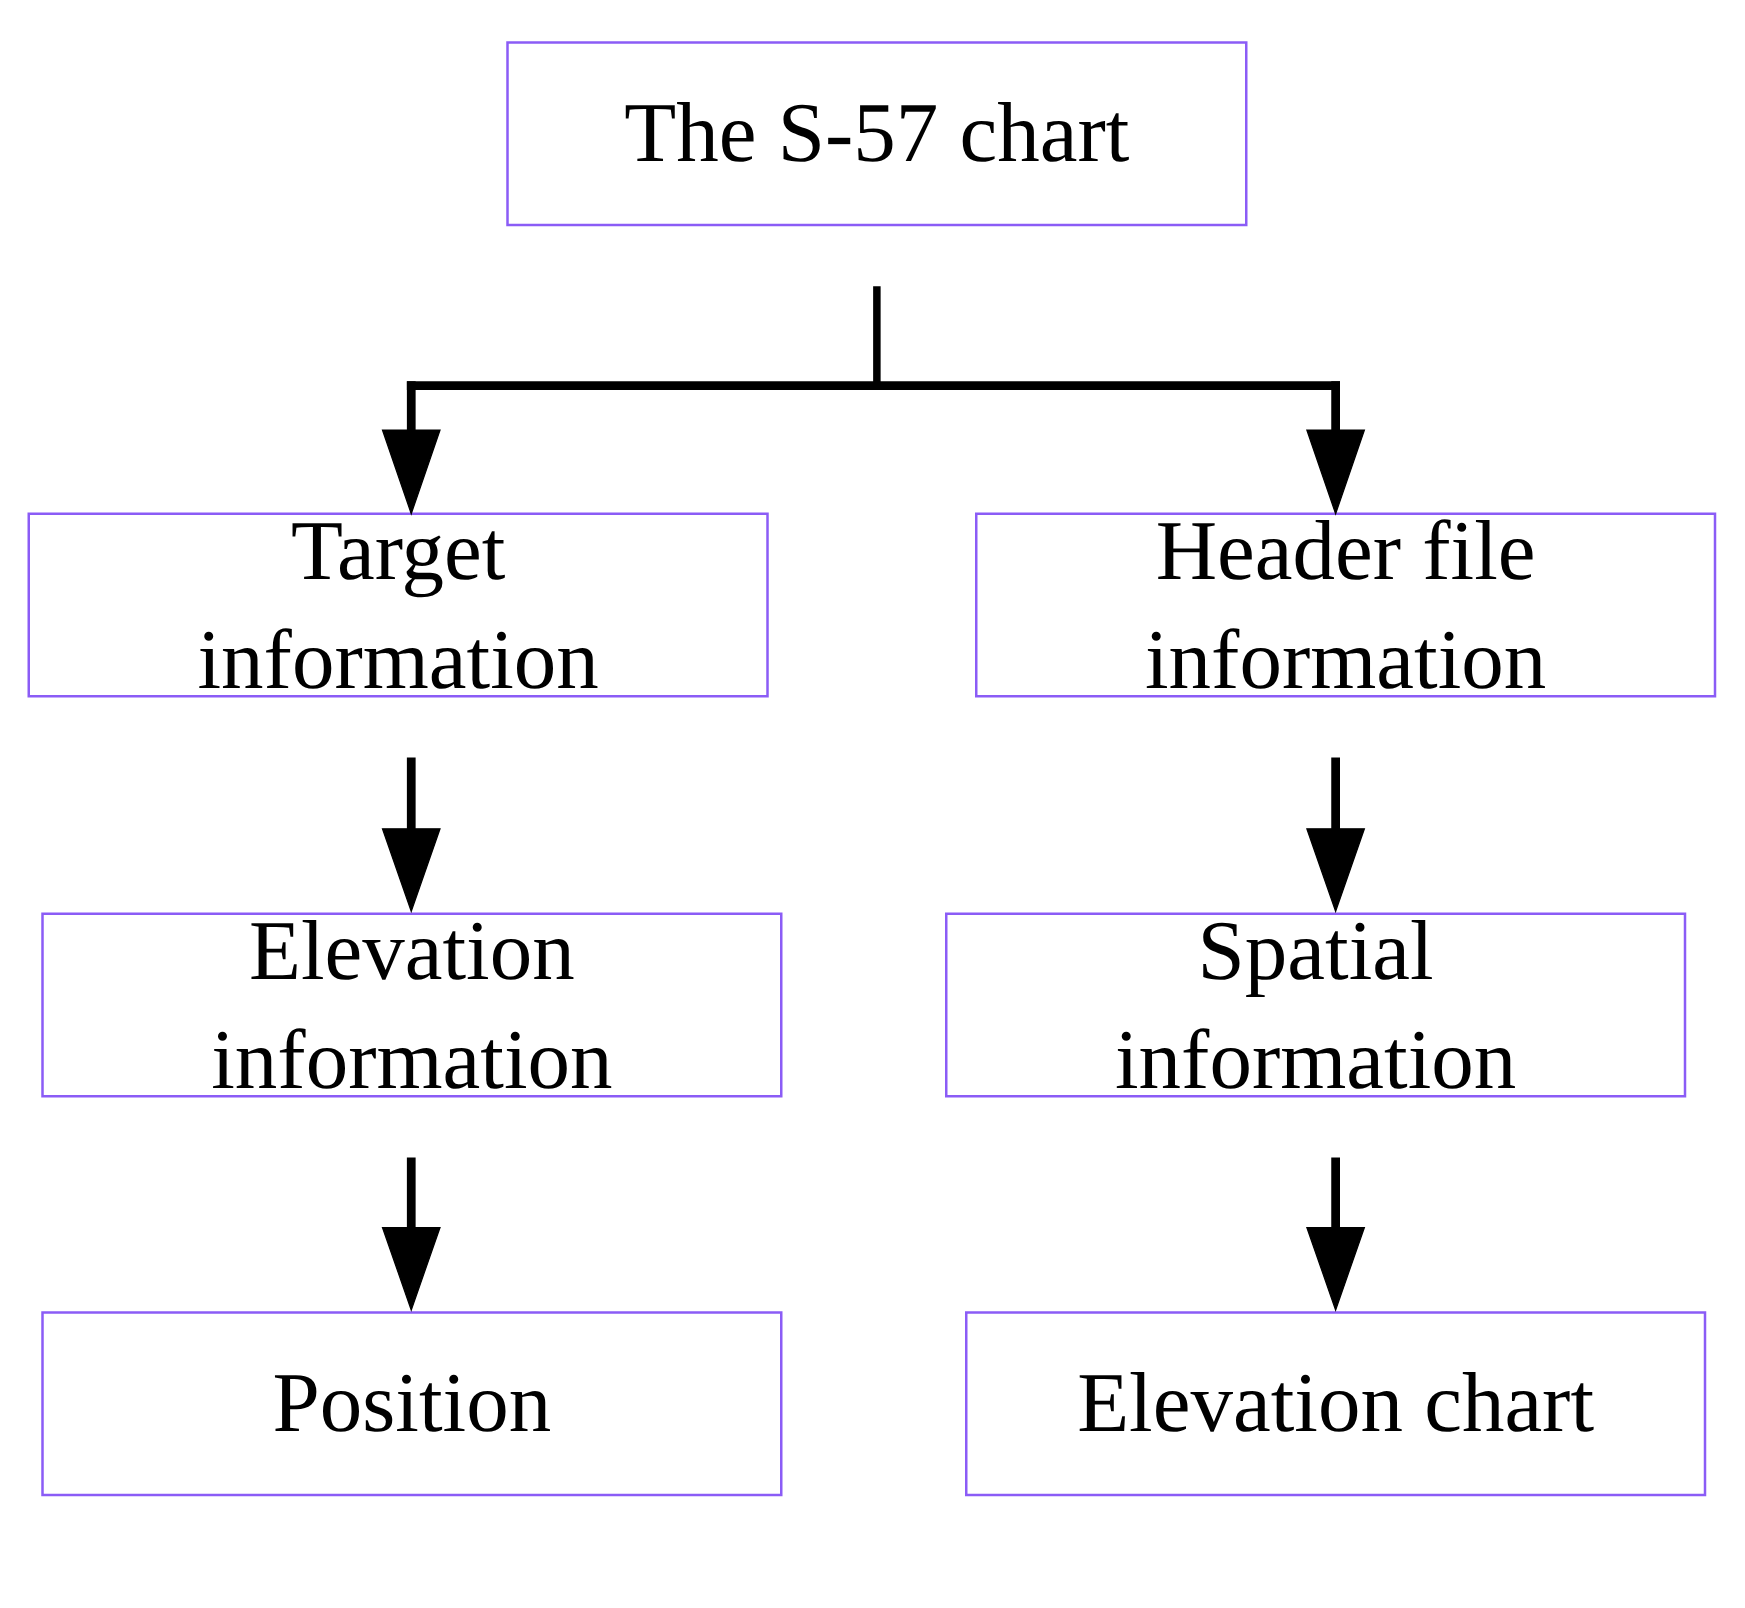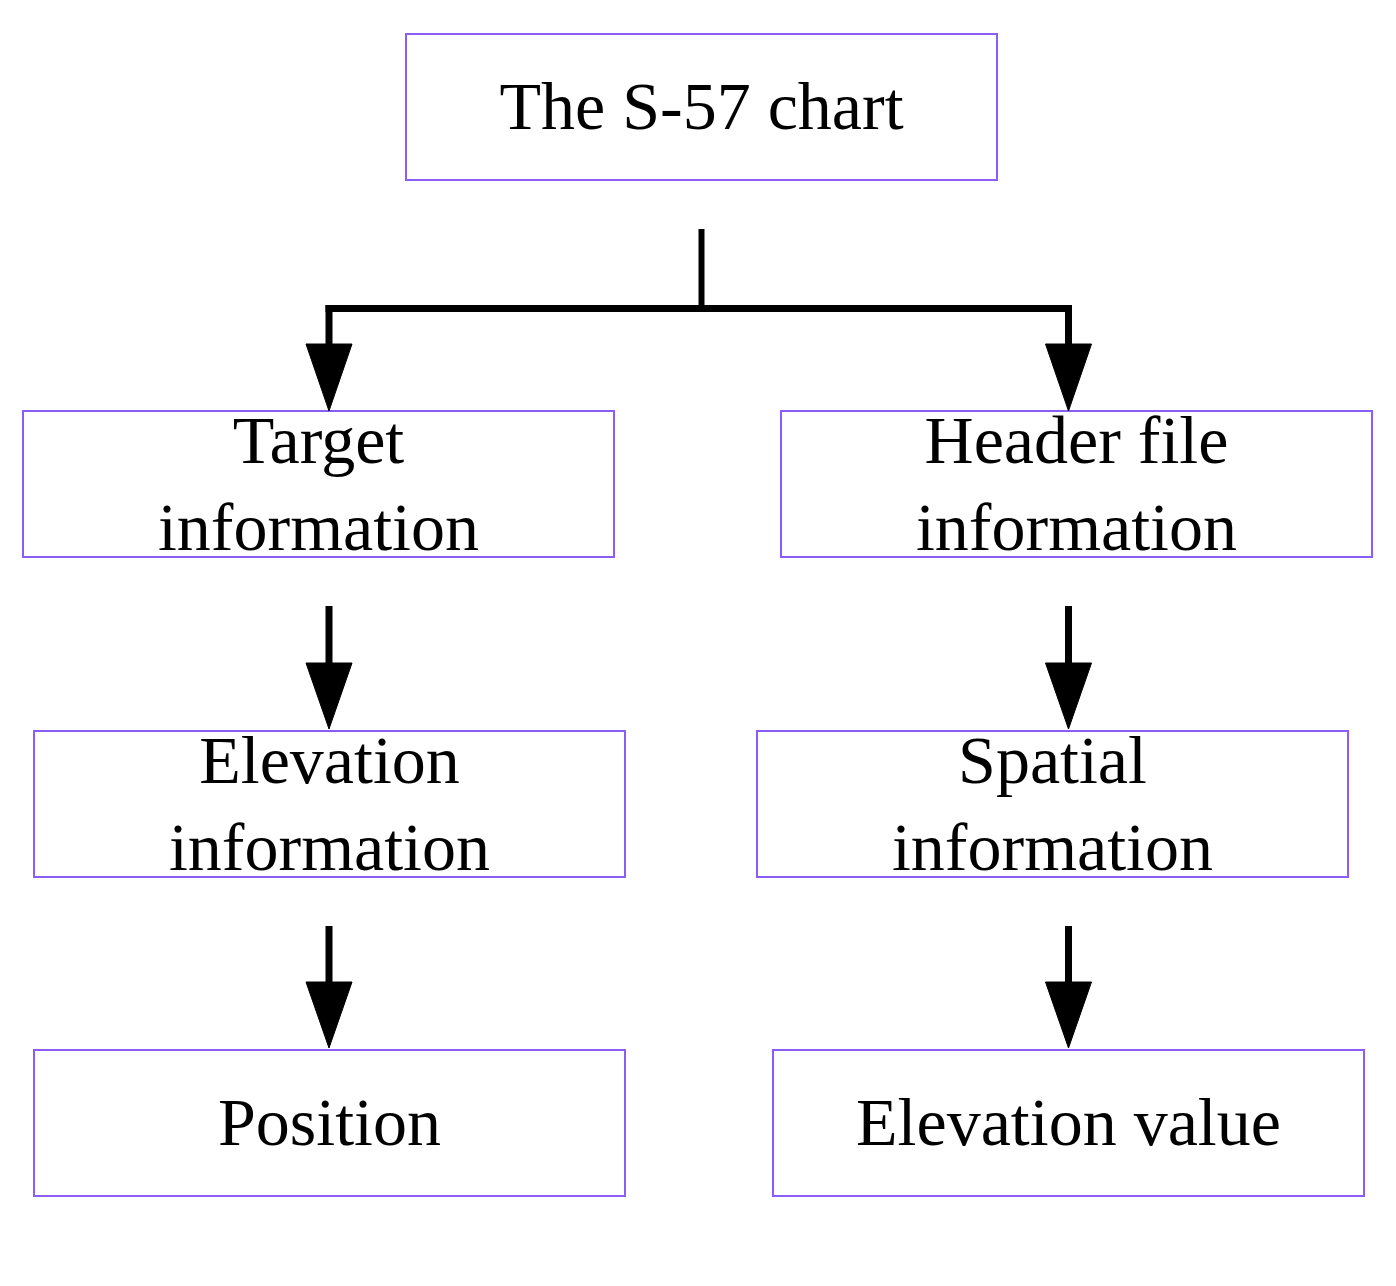--- a/index.html
+++ b/index.html
@@ -54,21 +54,21 @@
 information</div>
 
   <div class="node" style="left:33px; top:730px;">Elevation
 information</div>
 
   <div class="node" style="left:756px; top:730px;">Spatial
 information</div>
 
   <div class="node" style="left:33px; top:1049px;">Position</div>
 
-  <div class="node" style="left:772px; top:1049px;">Elevation value</div>
+  <div class="node" style="left:772px; top:1049px;">Elevation chart</div>
 
   <svg class="edge-layer" width="1396" height="1286" viewBox="0 0 1396 1286">
     <g stroke="#000000" fill="#000000">
 
       <line x1="701.5" y1="229" x2="701.5" y2="312" stroke-width="6"></line>
       <line x1="325.5" y1="308.5" x2="1072" y2="308.5" stroke-width="7"></line>
       <line x1="329" y1="305" x2="329" y2="346" stroke-width="7"></line>
       <line x1="1068.5" y1="305" x2="1068.5" y2="346" stroke-width="7"></line>
       <polygon points="306,344 352,344 329,411"></polygon>
       <polygon points="1045.5,344 1091.5,344 1068.5,411"></polygon>

